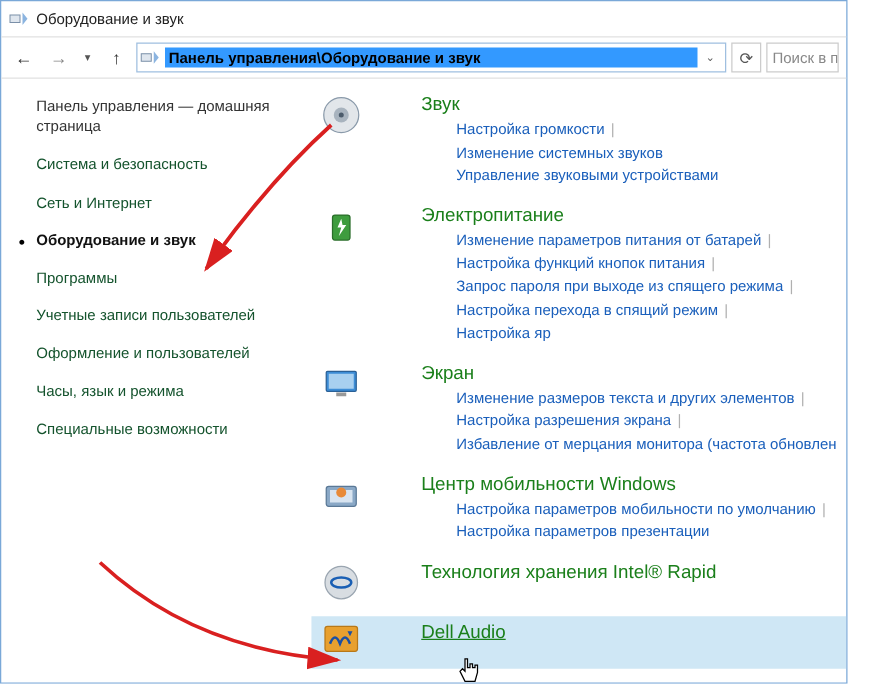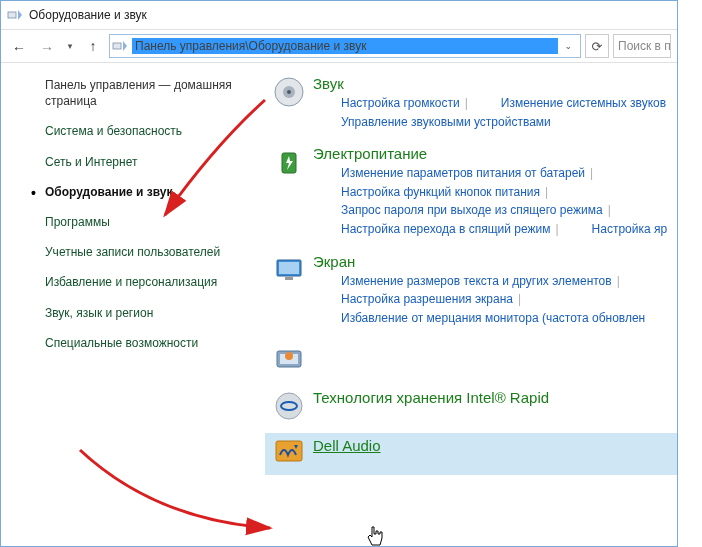--- a/index.html
+++ b/index.html
@@ -6,32 +6,32 @@
   body { font-family: "Segoe UI", Tahoma, sans-serif; font-size: 12px; background: #fff; width: 702px; height: 547px; overflow: hidden; position: relative; }
   .window { border: 1px solid #7aa8d8; width: 678px; height: 547px; background: #fff; }
   .titlebar { height: 28px; display: flex; align-items: center; padding: 0 6px; font-size: 12px; color: #222; }
   .titlebar .icon { width: 16px; height: 16px; margin-right: 6px; }
   .navbar { height: 34px; display: flex; align-items: center; padding: 0 6px; border-top: 1px solid #e1e1e1; border-bottom: 1px solid #e1e1e1; gap: 4px; }
   .navbtn { width: 24px; height: 24px; display: flex; align-items: center; justify-content: center; color: #888; font-size: 14px; cursor: pointer; }
   .navbtn.enabled { color: #333; }
   .down-caret { width: 14px; height: 24px; display: flex; align-items: center; justify-content: center; color: #555; font-size: 9px; }
   .address { flex: 1; height: 24px; border: 1px solid #9fbfe0; display: flex; align-items: center; padding: 0 2px; min-width: 0; }
   .address .adr-icon { width: 16px; height: 16px; margin-right: 4px; flex-shrink: 0; }
-  .address .path { background: #3399ff; color: #404040; padding: 1px 3px; white-space: nowrap; overflow: hidden; text-overflow: ellipsis; flex: 1; }
+  .address .path { background: #3399ff; color: #000000; padding: 1px 3px; white-space: nowrap; overflow: hidden; text-overflow: ellipsis; flex: 1; font-weight: bold; }
   .address .caret { padding: 0 6px; color: #555; font-size: 9px; cursor: pointer; }
   .refresh { width: 24px; height: 24px; display: flex; align-items: center; justify-content: center; border: 1px solid #ccc; color: #555; font-size: 13px; cursor: pointer; }
   .search { width: 58px; height: 24px; border: 1px solid #ccc; padding: 0 4px; color: #888; display: flex; align-items: center; overflow: hidden; white-space: nowrap; }
   .body { display: flex; height: calc(100% - 62px); }
-  .sidebar { width: 248px; padding: 14px 10px 14px 28px; margin-left: 16px; }
+  .sidebar { width: 248px; padding: 14px 10px 14px 28px; }
   .sidebar .side-item { font-size: 12px; color: #14532d; margin-bottom: 14px; cursor: pointer; line-height: 1.35; }
   .sidebar .side-item.home { color: #333; }
   .sidebar .side-item.active { color: #111; font-weight: bold; position: relative; }
   .sidebar .side-item.active::before { content: "•"; position: absolute; left: -14px; color: #000; font-size: 14px; }
   .main { flex: 1; padding: 8px 0 8px 0; overflow: hidden; position: relative; }
-  .cat { display: flex; padding: 4px 0 10px 0; }
+  .cat { display: flex; padding: 4px 0 10px 0; gap: 40px; }
   .cat.highlight { background: #cfe7f5; }
   .cat-icon { width: 48px; display: flex; justify-content: center; align-items: flex-start; flex-shrink: 0; }
   .cat-body { flex: 1; min-width: 0; }
   .cat-title { color: #1a7f1a; font-size: 15px; margin-bottom: 2px; cursor: pointer; }
   .cat-title.underline { text-decoration: underline; }
   .cat-links { font-size: 12px; color: #1a5fbb; line-height: 1.55; white-space: normal; }
   .cat-links .lnk { color: #1a5fbb; cursor: pointer; white-space: nowrap; margin-left: 28px; }
   .cat-links .sep { color: #b0b0b0; margin: 0 5px; }
   .arrow { position: absolute; pointer-events: none; }
   .cursor { position: absolute; width: 18px; height: 22px; left: 366px; top: 525px; pointer-events: none; z-index: 10; }
@@ -72,22 +72,22 @@
 
   <div class="body">
 
     <div class="sidebar">
       <div class="side-item home">Панель управления — домашняя страница</div>
       <div class="side-item">Система и безопасность</div>
       <div class="side-item">Сеть и Интернет</div>
       <div class="side-item active">Оборудование и звук</div>
       <div class="side-item">Программы</div>
       <div class="side-item">Учетные записи пользователей</div>
-      <div class="side-item">Избавление и персонализация</div>
-      <div class="side-item">Звук, язык и регион</div>
+      <div class="side-item">Оформление и пользователей</div>
+      <div class="side-item">Часы, язык и режима</div>
       <div class="side-item">Специальные возможности</div>
     </div>
 
     <div class="main">
 
       <div class="cat">
         <div class="cat-icon">
           <svg width="34" height="34" viewBox="0 0 34 34">
               <circle cx="17" cy="17" r="14" fill="#e2e6ea" stroke="#8a9aaa"></circle>
               <circle cx="17" cy="17" r="6" fill="#a8b3be"></circle>
@@ -139,20 +139,27 @@
         </div>
       </div>
 
       <div class="cat">
         <div class="cat-icon">
           <svg width="34" height="34" viewBox="0 0 34 34">
               <rect x="5" y="10" width="24" height="16" rx="2" fill="#8aa8c6" stroke="#5a7896"></rect>
               <rect x="8" y="13" width="18" height="10" fill="#d8e4f0"></rect>
               <circle cx="17" cy="15" r="4" fill="#e88a38"></circle>
             </svg>
+        </div>
+        <div class="cat-body">
+          <div class="cat-title">Центр мобильности Windows</div>
+          <div class="cat-links">
+            <span class="lnk">Настройка параметров мобильности по умолчанию</span><span class="sep">|</span><br>
+            <span class="lnk">Настройка параметров презентации</span>
+          </div>
         </div>
       </div>
 
       <div class="cat">
         <div class="cat-icon">
           <svg width="34" height="34" viewBox="0 0 34 34">
               <circle cx="17" cy="17" r="13" fill="#d8dde2" stroke="#9aa5b0"></circle>
               <ellipse cx="17" cy="17" rx="8" ry="4" fill="none" stroke="#1a5fb4" stroke-width="2"></ellipse>
             </svg>
         </div>

